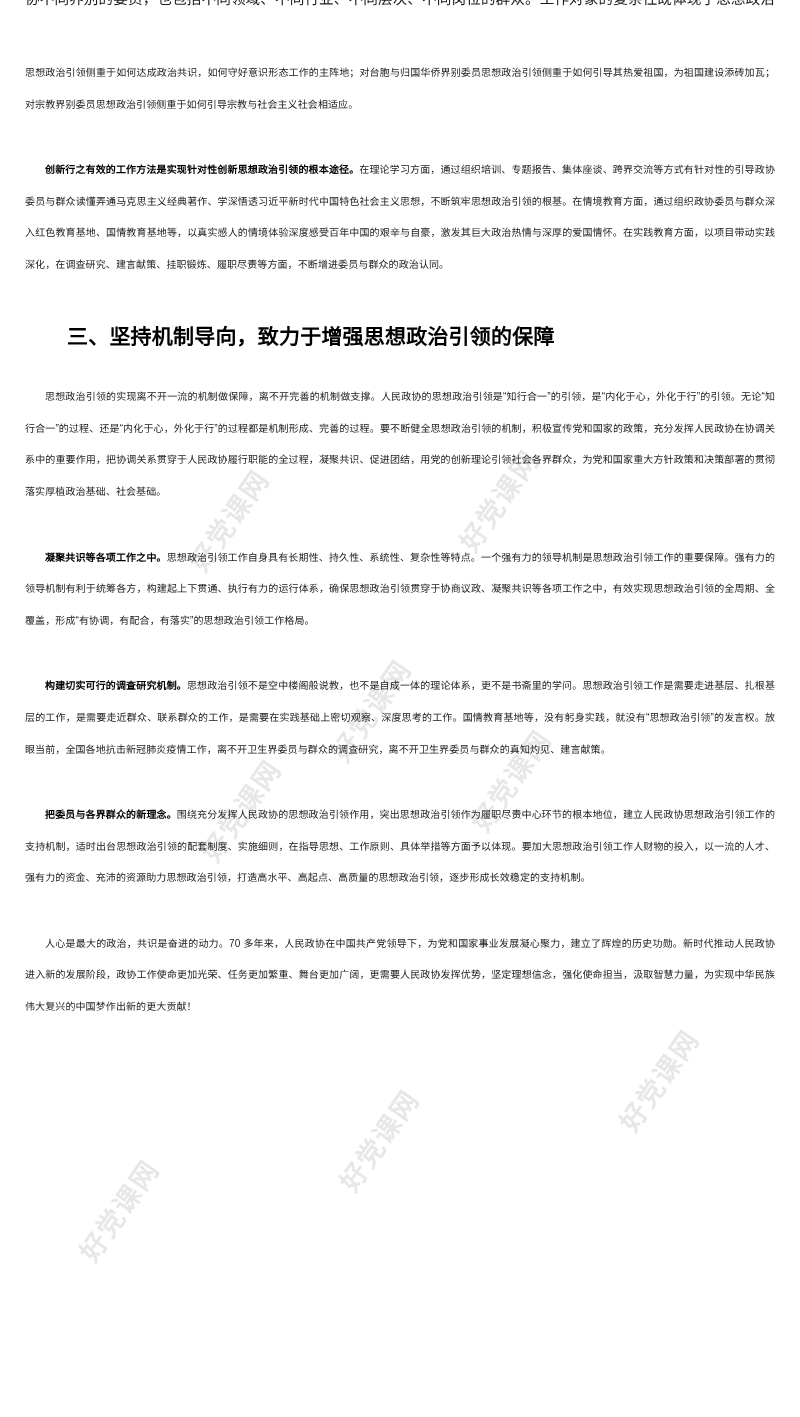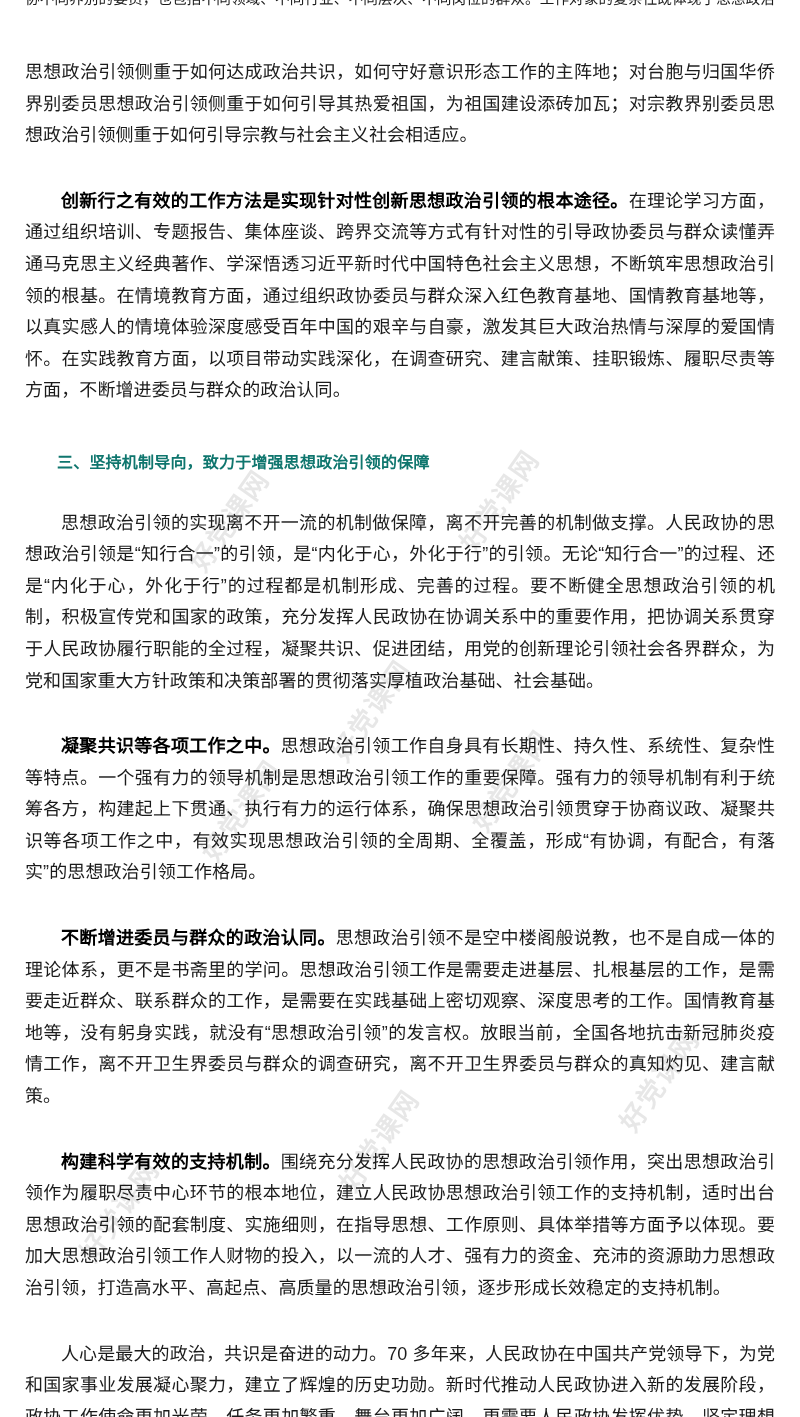--- a/index.html
+++ b/index.html
@@ -44,45 +44,45 @@
 
   
   .doc-body {
     position: relative;
     z-index: 5;
     padding: 0 25px;
     box-sizing: border-box;
   }
   p.para {
     margin: 0;
-    font-size: 18px;
+    font-size: 10px;
     line-height: 31.6px;
     color: #1b1b1b;
     text-align: justify;
     text-justify: inter-ideograph;
     letter-spacing: 0.1px;
     word-break: break-all;
   }
   p.indent {
     text-indent: 2em;
   }
   p.gap-sm { margin-top: 29px; }
   p.gap-md { margin-top: 34px; }
   p.gap-lg { margin-top: 40px; }
 
   .lead {
     font-weight: 700;
     color: #000;
   }
   h2.section-heading {
     margin: 0;
-    font-size: 16px;
+    font-size: 21px;
     line-height: 31.6px;
     font-weight: 700;
-    color: #0f766e;
+    color: #000000;
     text-indent: 2em;
     letter-spacing: 0.2px;
   }
   .heading-block { margin-top: 40px; }
 
   
   .clipped-line {
     position: relative;
     z-index: 5;
     height: 17px;
@@ -139,25 +139,25 @@
 
     <p class="para indent gap-sm">
       <span>思想政治引领的实现离不开一流的机制做保障，离不开完善的机制做支撑。人民政协的思想政治引领是“知行合一”的引领，是“内化于心，外化于行”的引领。无论“知行合一”的过程、还是“内化于心，外化于行”的过程都是机制形成、完善的过程。要不断健全思想政治引领的机制，积极宣传党和国家的政策，充分发挥人民政协在协调关系中的重要作用，把协调关系贯穿于人民政协履行职能的全过程，凝聚共识、促进团结，用党的创新理论引领社会各界群众，为党和国家重大方针政策和决策部署的贯彻落实厚植政治基础、社会基础。</span>
     </p>
 
     <p class="para indent gap-md">
       <span class="lead">凝聚共识等各项工作之中。</span><span>思想政治引领工作自身具有长期性、持久性、系统性、复杂性等特点。一个强有力的领导机制是思想政治引领工作的重要保障。强有力的领导机制有利于统筹各方，构建起上下贯通、执行有力的运行体系，确保思想政治引领贯穿于协商议政、凝聚共识等各项工作之中，有效实现思想政治引领的全周期、全覆盖，形成“有协调，有配合，有落实”的思想政治引领工作格局。</span>
     </p>
 
     <p class="para indent gap-md">
-      <span class="lead">不断增进委员与群众的政治认同。</span><span>思想政治引领不是空中楼阁般说教，也不是自成一体的理论体系，更不是书斋里的学问。思想政治引领工作是需要走进基层、扎根基层的工作，是需要走近群众、联系群众的工作，是需要在实践基础上密切观察、深度思考的工作。国情教育基地等，没有躬身实践，就没有“思想政治引领”的发言权。放眼当前，全国各地抗击新冠肺炎疫情工作，离不开卫生界委员与群众的调查研究，离不开卫生界委员与群众的真知灼见、建言献策。</span>
+      <span class="lead">构建切实可行的调查研究机制。</span><span>思想政治引领不是空中楼阁般说教，也不是自成一体的理论体系，更不是书斋里的学问。思想政治引领工作是需要走进基层、扎根基层的工作，是需要走近群众、联系群众的工作，是需要在实践基础上密切观察、深度思考的工作。国情教育基地等，没有躬身实践，就没有“思想政治引领”的发言权。放眼当前，全国各地抗击新冠肺炎疫情工作，离不开卫生界委员与群众的调查研究，离不开卫生界委员与群众的真知灼见、建言献策。</span>
     </p>
 
     <p class="para indent gap-md">
-      <span class="lead">构建科学有效的支持机制。</span><span>围绕充分发挥人民政协的思想政治引领作用，突出思想政治引领作为履职尽责中心环节的根本地位，建立人民政协思想政治引领工作的支持机制，适时出台思想政治引领的配套制度、实施细则，在指导思想、工作原则、具体举措等方面予以体现。要加大思想政治引领工作人财物的投入，以一流的人才、强有力的资金、充沛的资源助力思想政治引领，打造高水平、高起点、高质量的思想政治引领，逐步形成长效稳定的支持机制。</span>
+      <span class="lead">把委员与各界群众的新理念。</span><span>围绕充分发挥人民政协的思想政治引领作用，突出思想政治引领作为履职尽责中心环节的根本地位，建立人民政协思想政治引领工作的支持机制，适时出台思想政治引领的配套制度、实施细则，在指导思想、工作原则、具体举措等方面予以体现。要加大思想政治引领工作人财物的投入，以一流的人才、强有力的资金、充沛的资源助力思想政治引领，打造高水平、高起点、高质量的思想政治引领，逐步形成长效稳定的支持机制。</span>
     </p>
 
     <p class="para indent gap-md">
       <span>人心是最大的政治，共识是奋进的动力。70 多年来，人民政协在中国共产党领导下，为党和国家事业发展凝心聚力，建立了辉煌的历史功勋。新时代推动人民政协进入新的发展阶段，政协工作使命更加光荣、任务更加繁重、舞台更加广阔，更需要人民政协发挥优势，坚定理想信念，强化使命担当，汲取智慧力量，为实现中华民族伟大复兴的中国梦作出新的更大贡献！</span>
     </p>
 
   </div>
 </div>
 
 </body></html>

